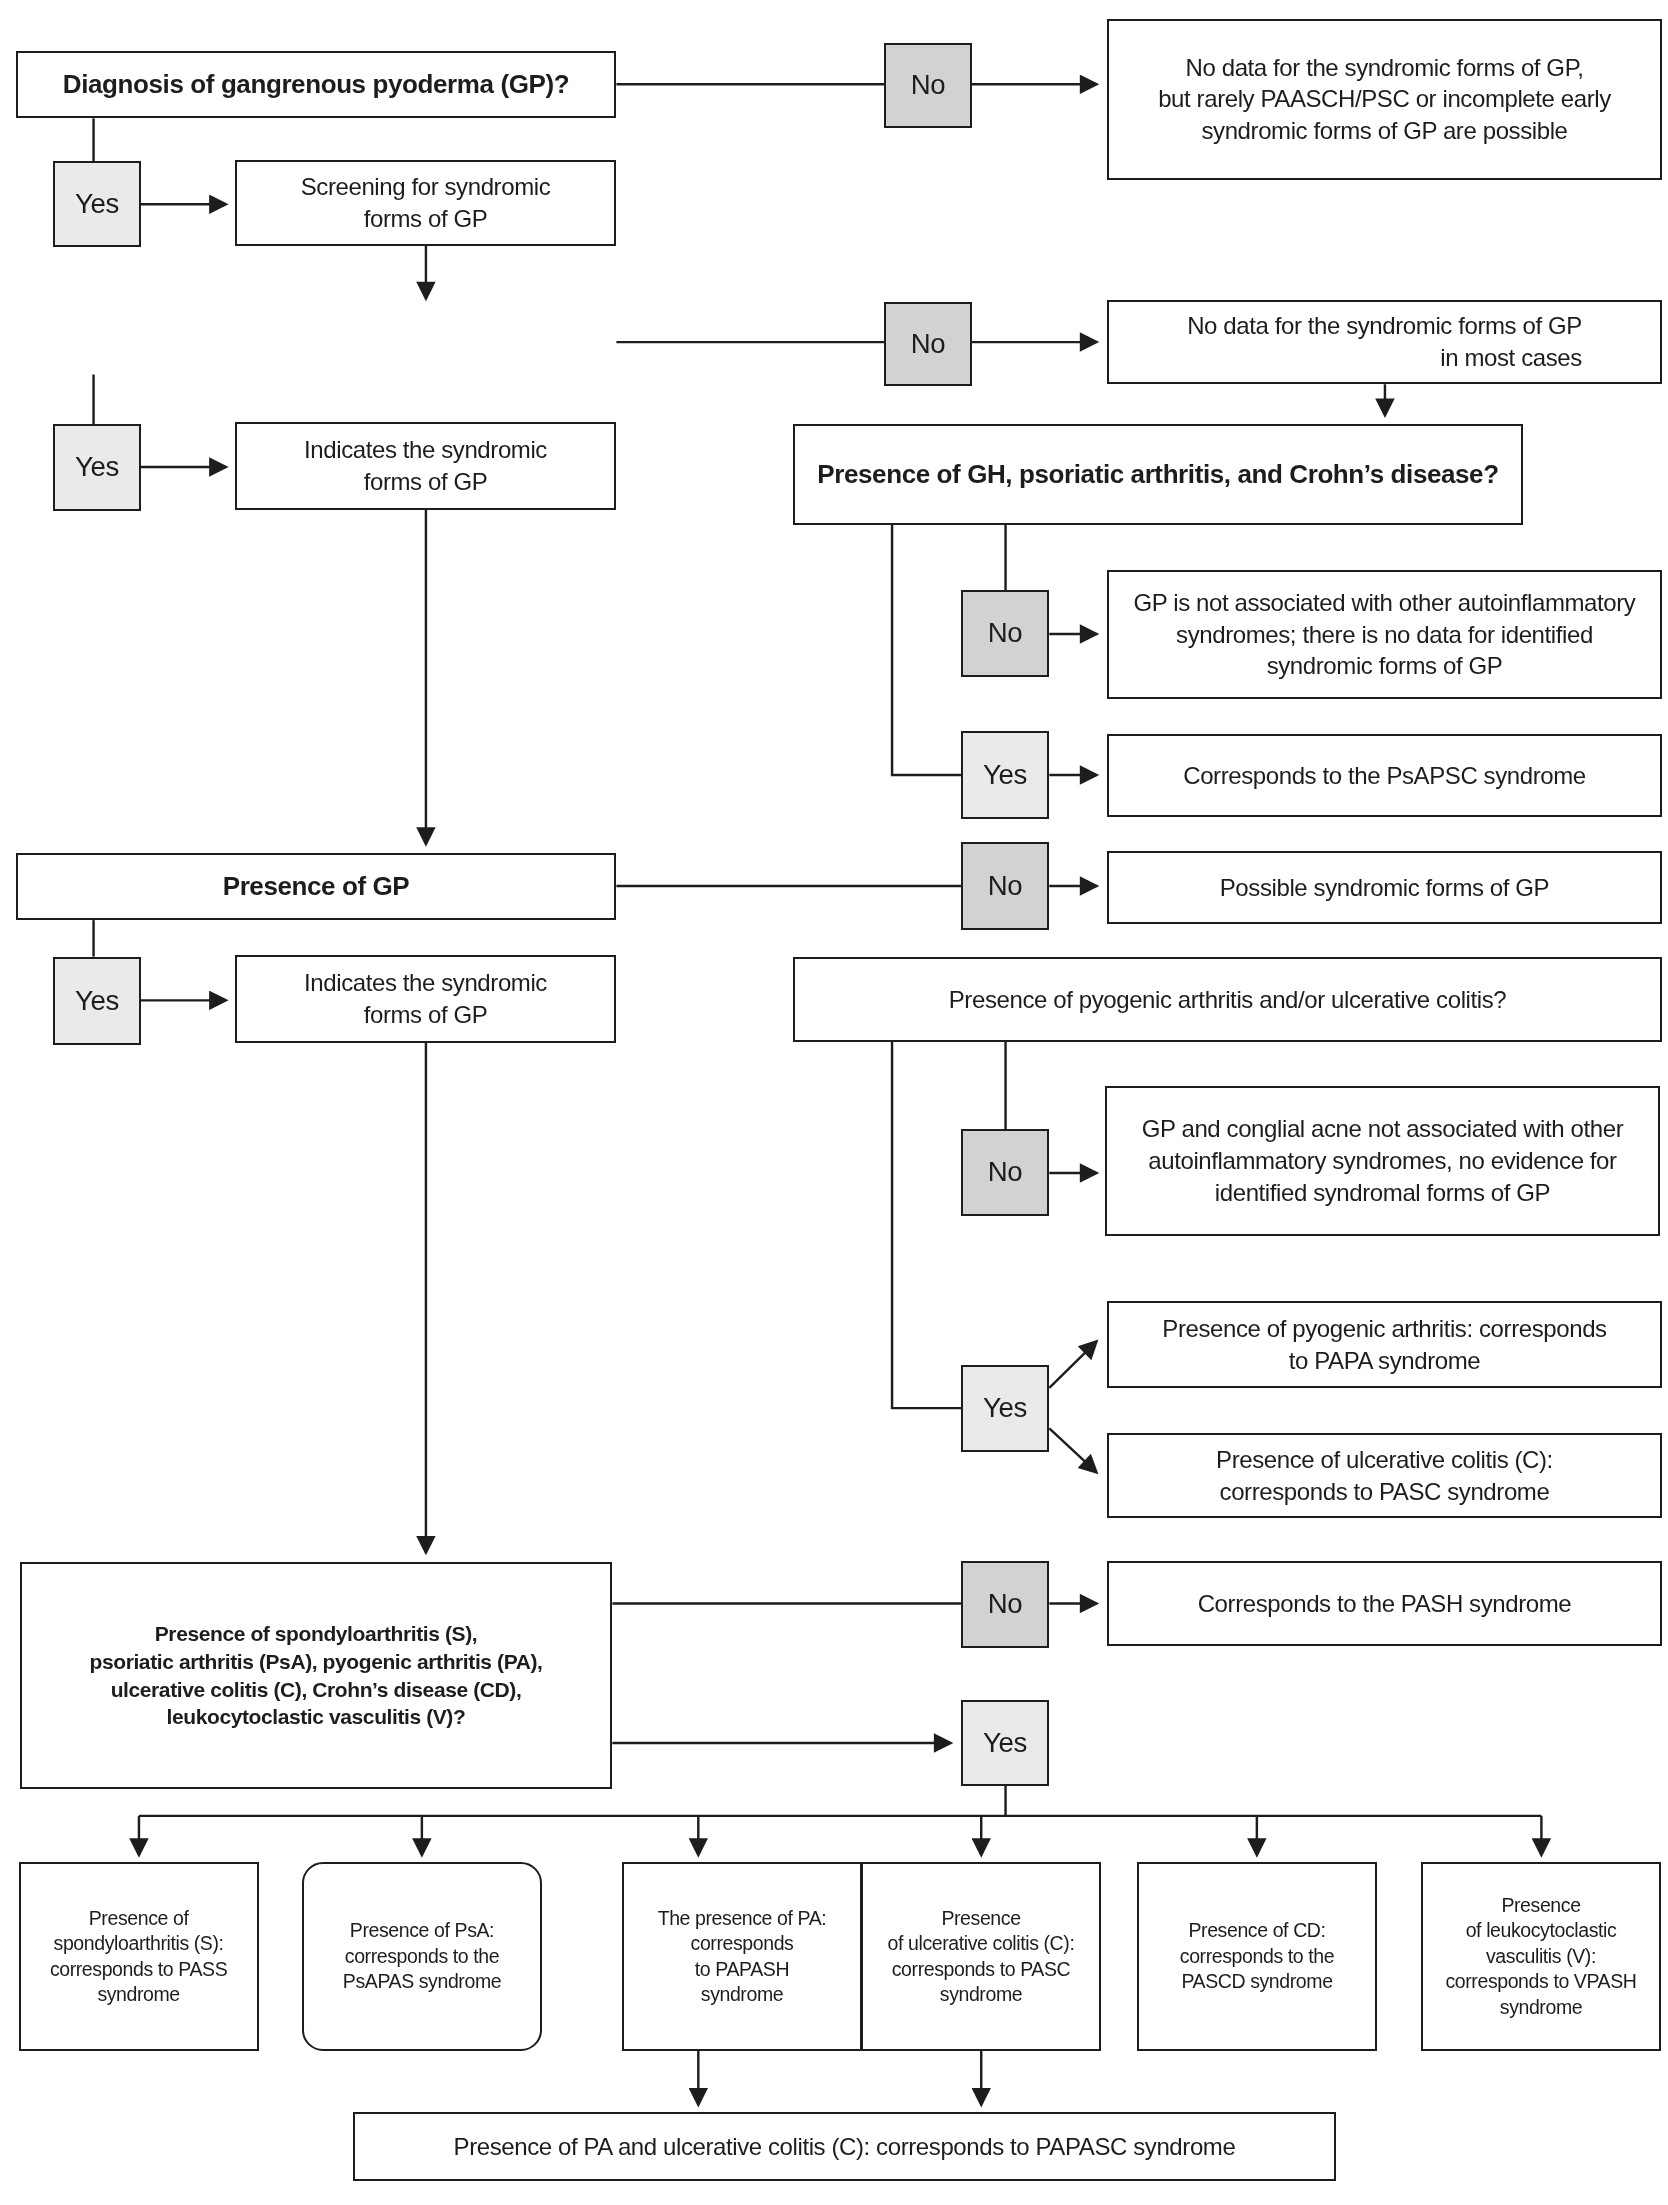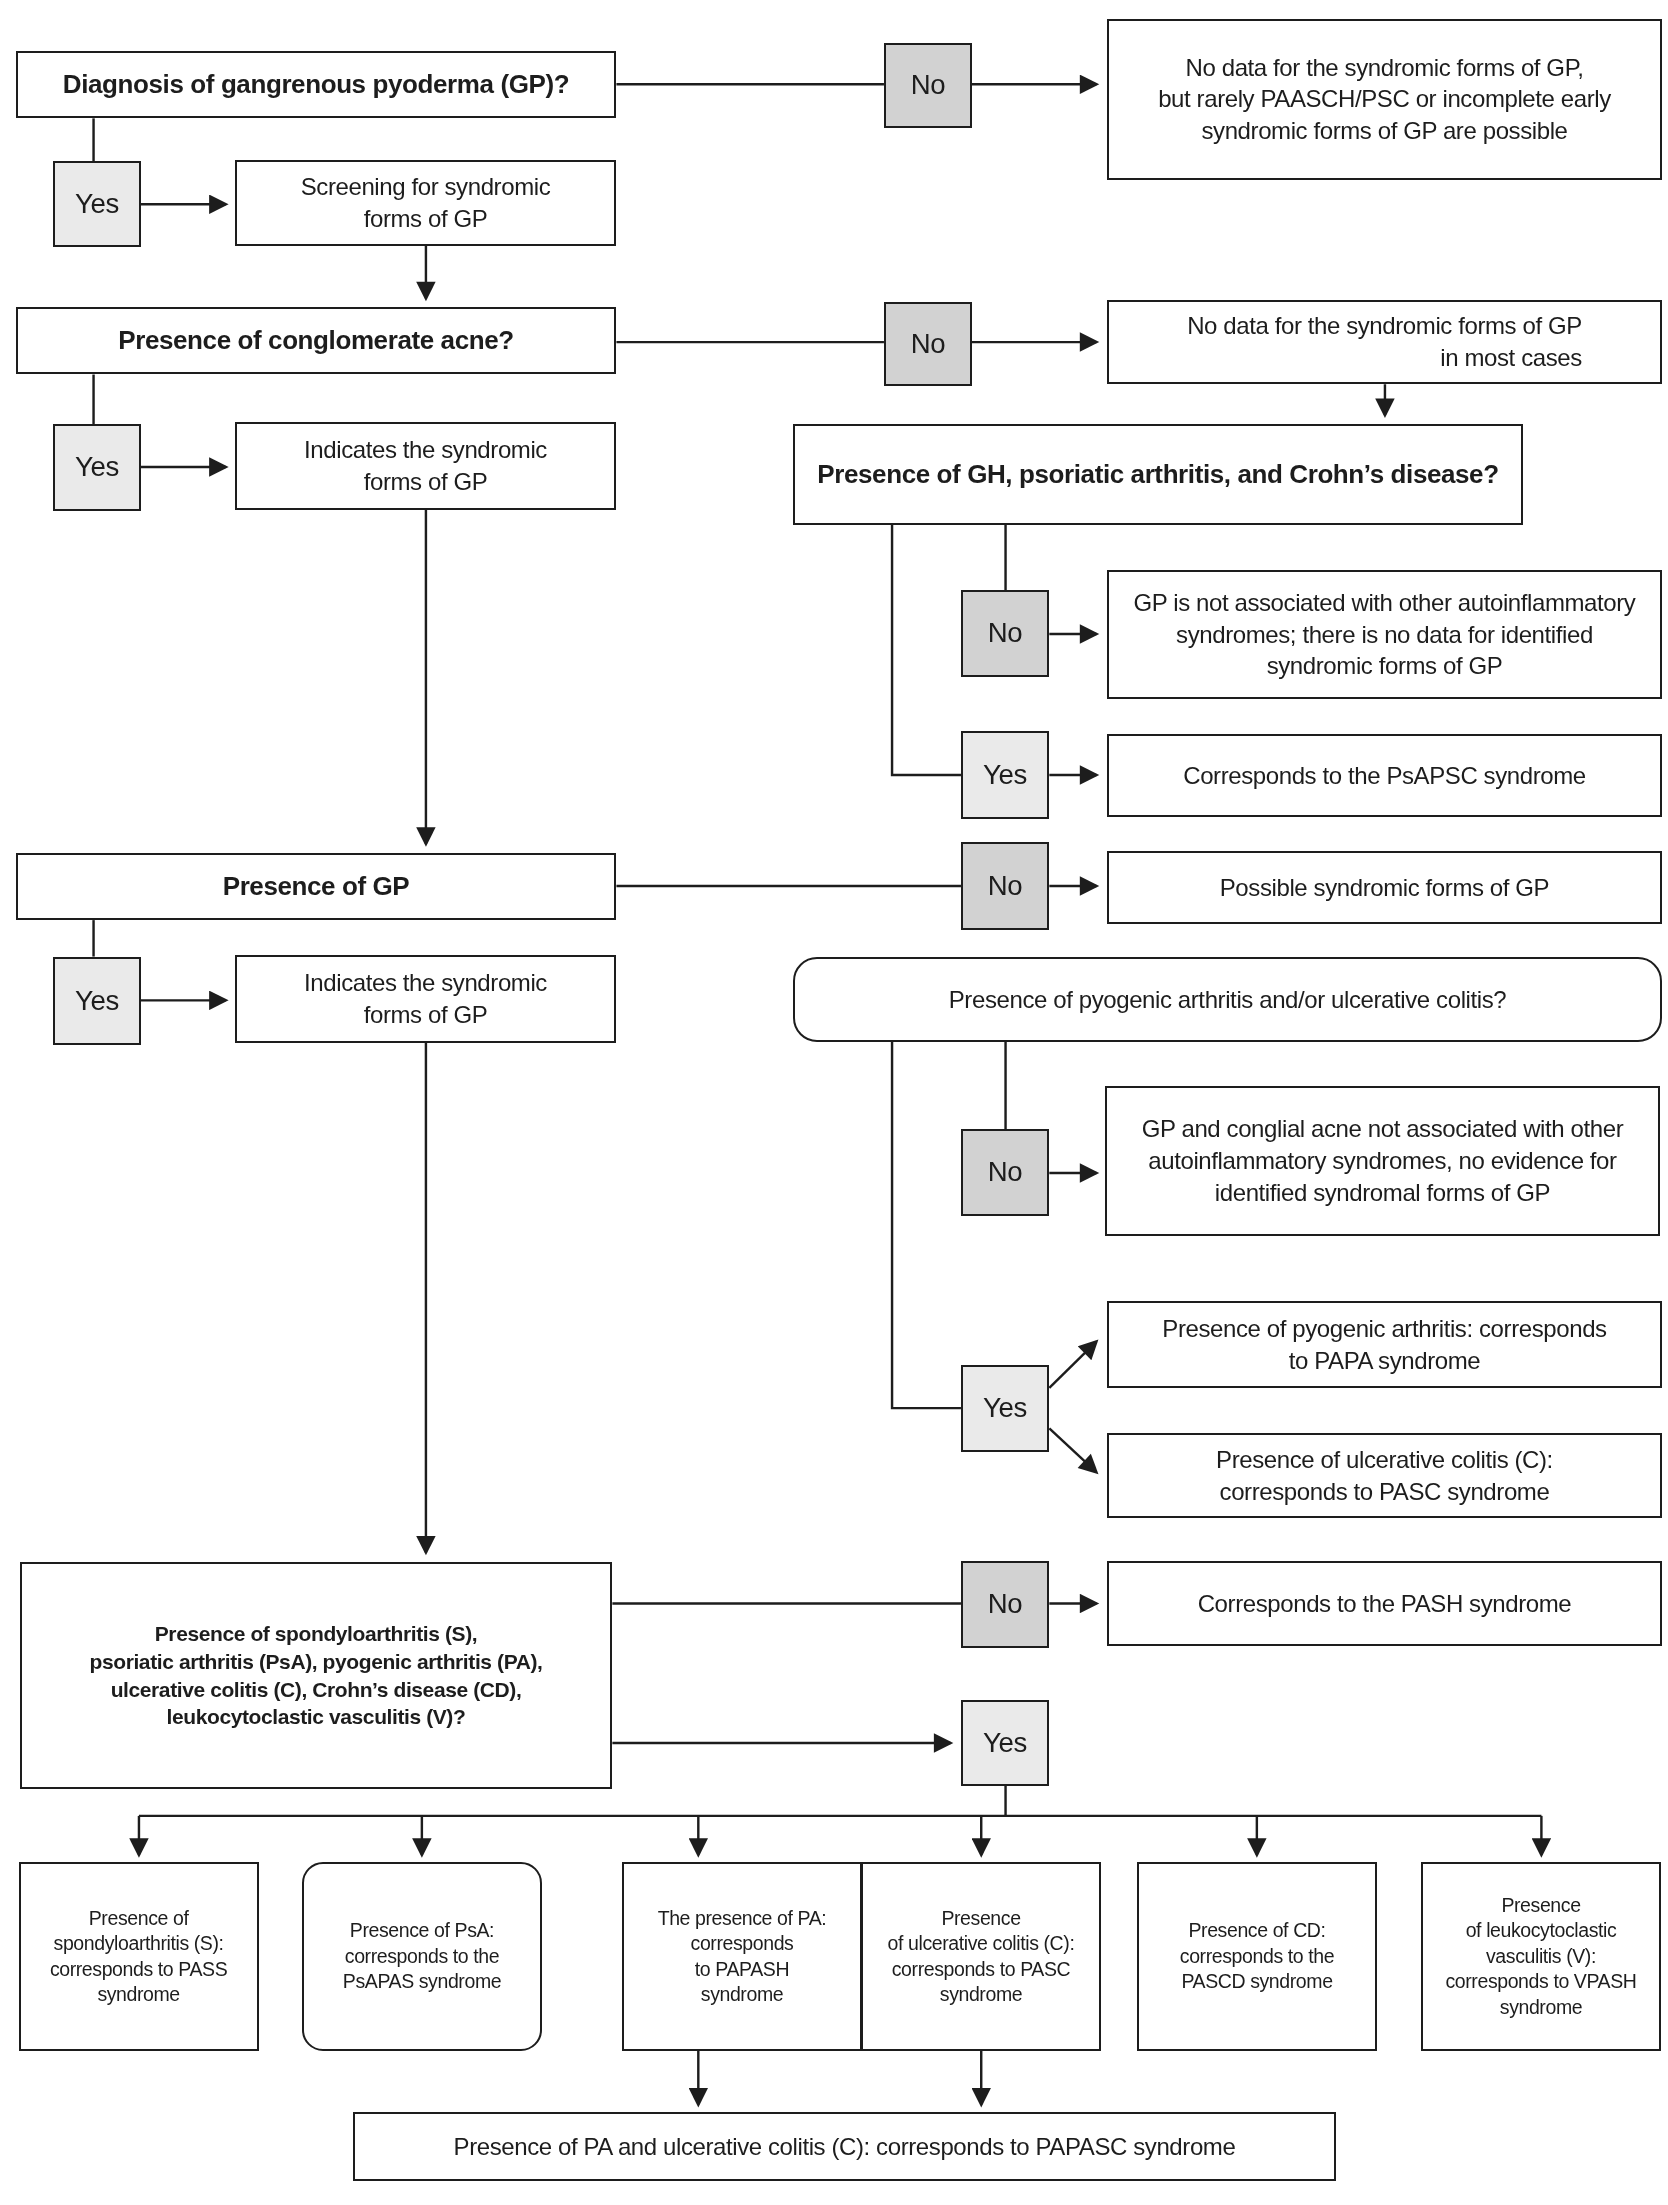--- a/index.html
+++ b/index.html
@@ -83,21 +83,20 @@
 
     <line x1="861" y1="2530" x2="861" y2="2596" marker-end="url(#arr)"></line>
     <line x1="1210" y1="2530" x2="1210" y2="2596" marker-end="url(#arr)"></line>
   </svg>
 
   <div class="node q" style="left:16px;top:51px;width:600px;height:67px;">Diagnosis of gangrenous pyoderma (GP)?</div>
   <div class="node yes decision" style="left:53px;top:161px;width:88px;height:86px;">Yes</div>
   <div class="node" style="left:235px;top:160px;width:381px;height:86px;">Screening for syndromic
 forms of GP</div>
 
-  <div class="node q" style="left:16px;top:307px;width:600px;height:67px;">Presence of conglomerate acne?</div>
   <div class="node yes decision" style="left:53px;top:424px;width:88px;height:87px;">Yes</div>
   <div class="node" style="left:235px;top:422px;width:381px;height:88px;">Indicates the syndromic
 forms of GP</div>
 
   <div class="node q" style="left:16px;top:853px;width:600px;height:67px;">Presence of GP</div>
   <div class="node yes decision" style="left:53px;top:957px;width:88px;height:88px;">Yes</div>
   <div class="node" style="left:235px;top:955px;width:381px;height:88px;">Indicates the syndromic
 forms of GP</div>
 
   <div class="node q big" style="left:20px;top:1562px;width:592px;height:227px;">Presence of spondyloarthritis (S),
@@ -118,21 +117,21 @@
   <div class="node no decision" style="left:961px;top:590px;width:88px;height:87px;">No</div>
   <div class="node" style="left:1107px;top:570px;width:555px;height:129px;">GP is not associated with other autoinflammatory
 syndromes; there is no data for identified
 syndromic forms of GP</div>
   <div class="node yes decision" style="left:961px;top:731px;width:88px;height:88px;">Yes</div>
   <div class="node" style="left:1107px;top:734px;width:555px;height:83px;">Corresponds to the PsAPSC syndrome</div>
 
   <div class="node no decision" style="left:961px;top:842px;width:88px;height:88px;">No</div>
   <div class="node" style="left:1107px;top:851px;width:555px;height:73px;">Possible syndromic forms of GP</div>
 
-  <div class="node" style="left:793px;top:957px;width:869px;height:85px;border-radius:24px;">Presence of pyogenic arthritis and/or ulcerative colitis?</div>
+  <div class="node" style="left:793px;top:957px;width:869px;height:85px;">Presence of pyogenic arthritis and/or ulcerative colitis?</div>
   <div class="node no decision" style="left:961px;top:1129px;width:88px;height:87px;">No</div>
   <div class="node" style="left:1105px;top:1086px;width:555px;height:150px;">GP and conglial acne not associated with other
 autoinflammatory syndromes, no evidence for
 identified syndromal forms of GP</div>
   <div class="node yes decision" style="left:961px;top:1365px;width:88px;height:87px;">Yes</div>
   <div class="node" style="left:1107px;top:1301px;width:555px;height:87px;">Presence of pyogenic arthritis: corresponds
 to PAPA syndrome</div>
   <div class="node" style="left:1107px;top:1433px;width:555px;height:85px;">Presence of ulcerative colitis (C):
 corresponds to PASC syndrome</div>
 

